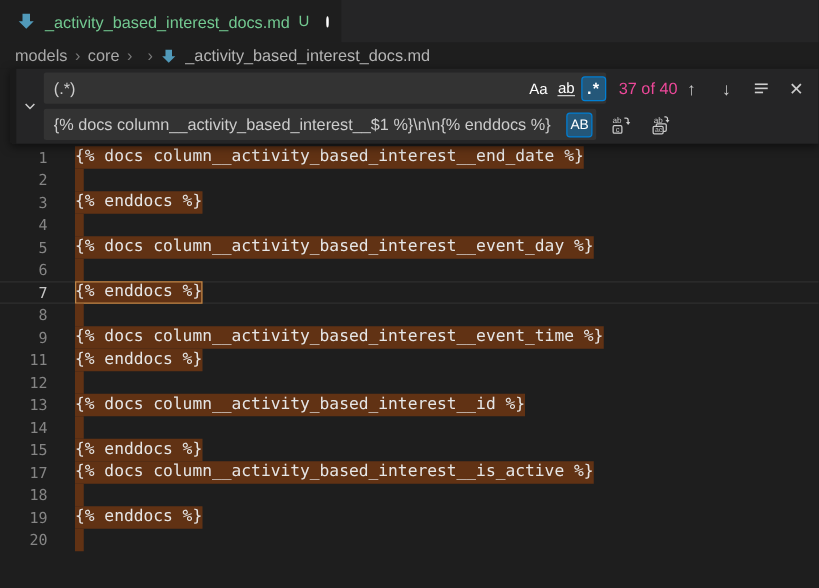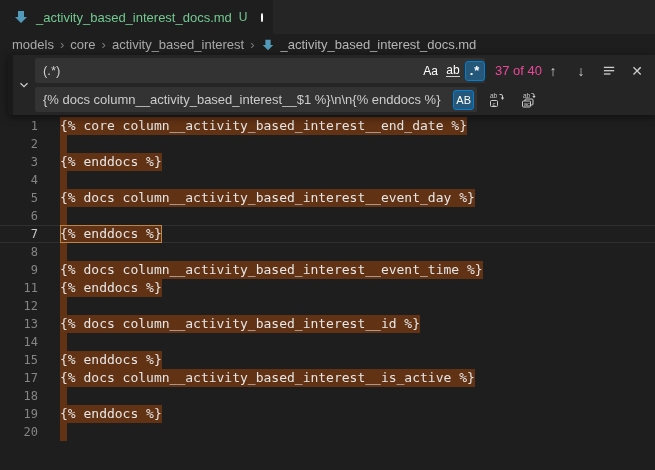--- a/index.html
+++ b/index.html
@@ -85,34 +85,33 @@
       <span class="git-badge">U</span>
       <span class="dirty-dot"></span>
     </div>
   </div>
 
   <div class="breadcrumb">
     <span class="crumb">models</span>
     <span class="crumb-sep">›</span>
     <span class="crumb">core</span>
     <span class="crumb-sep">›</span>
-    <span class="crumb">activity_based_interest</span>
     <span class="crumb-sep">›</span>
     <span class="crumb crumb-file">
       <svg width="14" height="14" viewBox="0 0 16 16">
         <polygon points="5,2 11,2 11,8 14,8 8,14 2,8 5,8" fill="#519aba"></polygon>
       </svg>
       <span>_activity_based_interest_docs.md</span>
     </span>
   </div>
 
   <div class="code-area">
     <div class="code-line">
         <span class="gutter">1</span>
-        <span class="code-content"><span class="match-span">{% core column__activity_based_interest__end_date %}</span></span>
+        <span class="code-content"><span class="match-span">{% docs column__activity_based_interest__end_date %}</span></span>
       </div>
     <div class="code-line empty">
         <span class="gutter">2</span>
         <span class="code-content"><span class="match-span"></span></span>
       </div>
     <div class="code-line">
         <span class="gutter">3</span>
         <span class="code-content"><span class="match-span">{% enddocs %}</span></span>
       </div>
     <div class="code-line empty">

